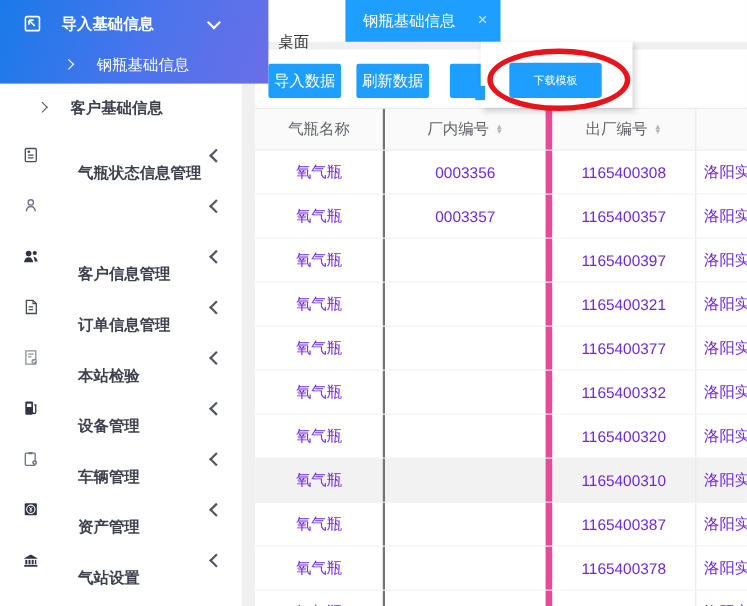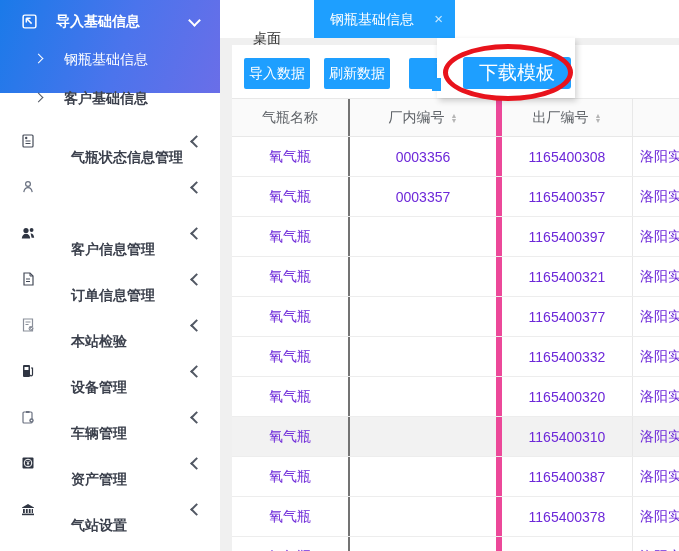--- a/index.html
+++ b/index.html
@@ -1,22 +1,22 @@
 <!DOCTYPE html>
 <html><head>
 <meta charset="utf-8">
 <style>
   html,body{margin:0;padding:0;width:679px;height:551px;overflow:hidden;
     font-family:"Liberation Sans","DejaVu Sans",sans-serif;background:#f0f0f0;position:relative;}
   .abs{position:absolute;}
 
   
   .sidebar{left:0;top:0;width:220px;height:551px;background:#fff;z-index:2;}
-  .sb-active-block{left:0;top:0;width:220px;height:93px;
-    background:linear-gradient(110deg,#1a7ae9 0%,#4b74ec 55%,#6a6ee8 100%);}
+  .sb-active-block{left:0;top:0;width:220px;height:76px;
+    background:linear-gradient(110deg,#1a7ae9 0%,#4b74ec 55%,#6a6ee8 100%);padding-left:24px;}
   .sb-hrow{left:0;top:0;width:220px;height:42px;color:#fff;}
   .sb-hrow .lbl{position:absolute;left:56px;top:0;line-height:42px;font-size:14px;font-weight:600;}
   .sb-sub{width:220px;height:34px;}
   .sb-sub .lbl{position:absolute;left:64px;top:0;line-height:34px;font-size:14px;}
   .sb-sub.active{color:#fff;top:42px;}
   .sb-sub.plain{color:#333;top:79px;height:38px;padding-left:24px;}
   .sb-sub.plain .lbl{line-height:38px;font-weight:600;color:#3c414d;}
   .sb-group{left:0;width:220px;height:46px;color:#3c414d;cursor:pointer;}
   .sb-group .lbl{position:absolute;left:55px;top:16px;line-height:46px;font-size:14px;font-weight:700;margin-left:16px;}
   .sb-group .gicon{position:absolute;left:20px;top:15px;width:16px;height:16px;}
@@ -58,22 +58,22 @@
   .c1{width:118px;border-right:2px solid #737373;font-family:Liberation Serif, serif;}
   .c2{width:152px;border-right:6px solid #ec4899;}
   .c3{width:131px;border-right:1px solid #e8e8e8;}
   .c4{width:200px;justify-content:flex-start;padding-left:7px;}
   .sorter{display:flex;flex-direction:column;margin-left:6px;color:#b5b5b5;font-size:7px;line-height:5px;cursor:pointer;}
 
   
   .callout{left:437px;top:38px;width:138px;height:60px;background:#fff;
     box-shadow:2px 3px 6px rgba(0,0,0,0.18);z-index:5;}
   .btn-frag{left:432px;top:78px;width:9px;height:13px;background:#1E9FFF;z-index:6;}
-  .btn-download{left:463px;top:57px;width:108px;height:32px;background:#1E9FFF;color:#fff;border:none;
-    border-radius:3px;font-size:19px;font-family:inherit;cursor:pointer;z-index:6;position:absolute;}
+  .btn-download{left:463px;top:57px;width:84px;height:32px;background:#1E9FFF;color:#fff;border:none;
+    border-radius:3px;font-size:10px;font-family:inherit;cursor:pointer;z-index:6;position:absolute;}
   .red-ellipse{left:443px;top:44px;width:120px;height:47px;border:5px solid #e8131c;
     border-radius:50%;z-index:7;pointer-events:none;}
 
   svg.icon{display:block;width:100%;height:100%;}
 </style>
 </head>
 <body>
 
 <div class="abs sidebar">
   <div class="abs sb-active-block">

